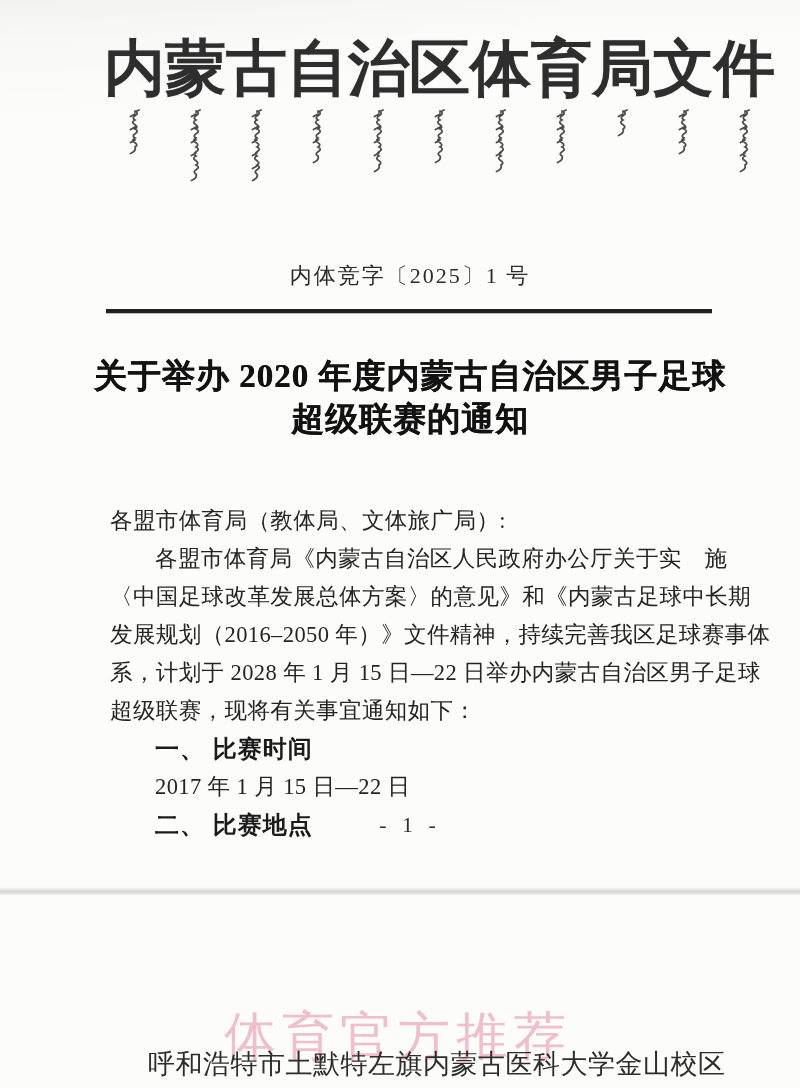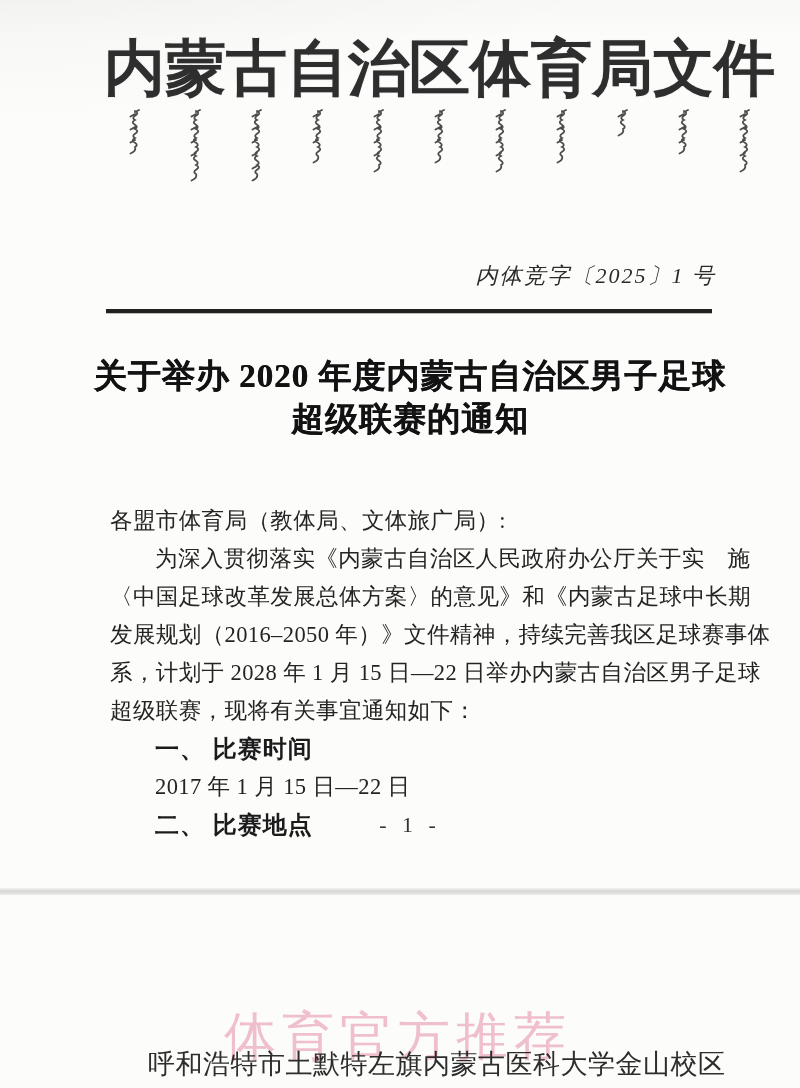--- a/index.html
+++ b/index.html
@@ -33,21 +33,21 @@
     color:#2e2e2e; letter-spacing:0;
     font-family:"Liberation Serif","DejaVu Serif",serif;
     text-shadow:0 0 1px rgba(40,40,40,.35);
   }
   .mongol{ margin-top:7px; min-height:30px; }
   .mongol svg{ display:block; }
 
   
   .doc-number{
     position:absolute; top:261px; left:104px; width:612px;
-    text-align:right; font-size:22px; letter-spacing:2px; color:#2b2b2b;font-style:italic;
+    text-align:center; font-size:22px; letter-spacing:2px; color:#2b2b2b;
   }
 
   
   .rule{
     position:absolute; top:309px; left:106px; width:606px; height:4px;
     background:#212121; box-shadow:0 1px 0 rgba(0,0,0,.25);
   }
 
   
   .doc-title{
@@ -203,21 +203,21 @@
   <div class="rule"></div>
 
   <div class="doc-title">
     <div>关于举办 2020 年度内蒙古自治区男子足球</div>
     <div>超级联赛的通知</div>
   </div>
 
   <div class="body-block">
 
   <div class="line salutation">各盟市体育局（教体局、文体旅广局）:</div>
-      <div class="line para-indent">为深入贯彻落实《内蒙古自治区人民政府办公厅关于实　施</div>
+      <div class="line para-indent">各盟市体育局《内蒙古自治区人民政府办公厅关于实　施</div>
       <div class="line para">〈中国足球改革发展总体方案〉的意见》和《内蒙古足球中长期</div>
       <div class="line para">发展规划（2016–2050 年）》文件精神，持续完善我区足球赛事体</div>
       <div class="line para">系，计划于 2028 年 1 月 15 日—22 日举办内蒙古自治区男子足球</div>
       <div class="line para">超级联赛，现将有关事宜通知如下：</div>
       <div class="line heading">一、 比赛时间</div>
       <div class="line date">2017 年 1 月 15 日—22 日</div>
       <div class="line heading">二、 比赛地点</div>
     </div>
 
   <div class="page-number">- 1 -</div>

